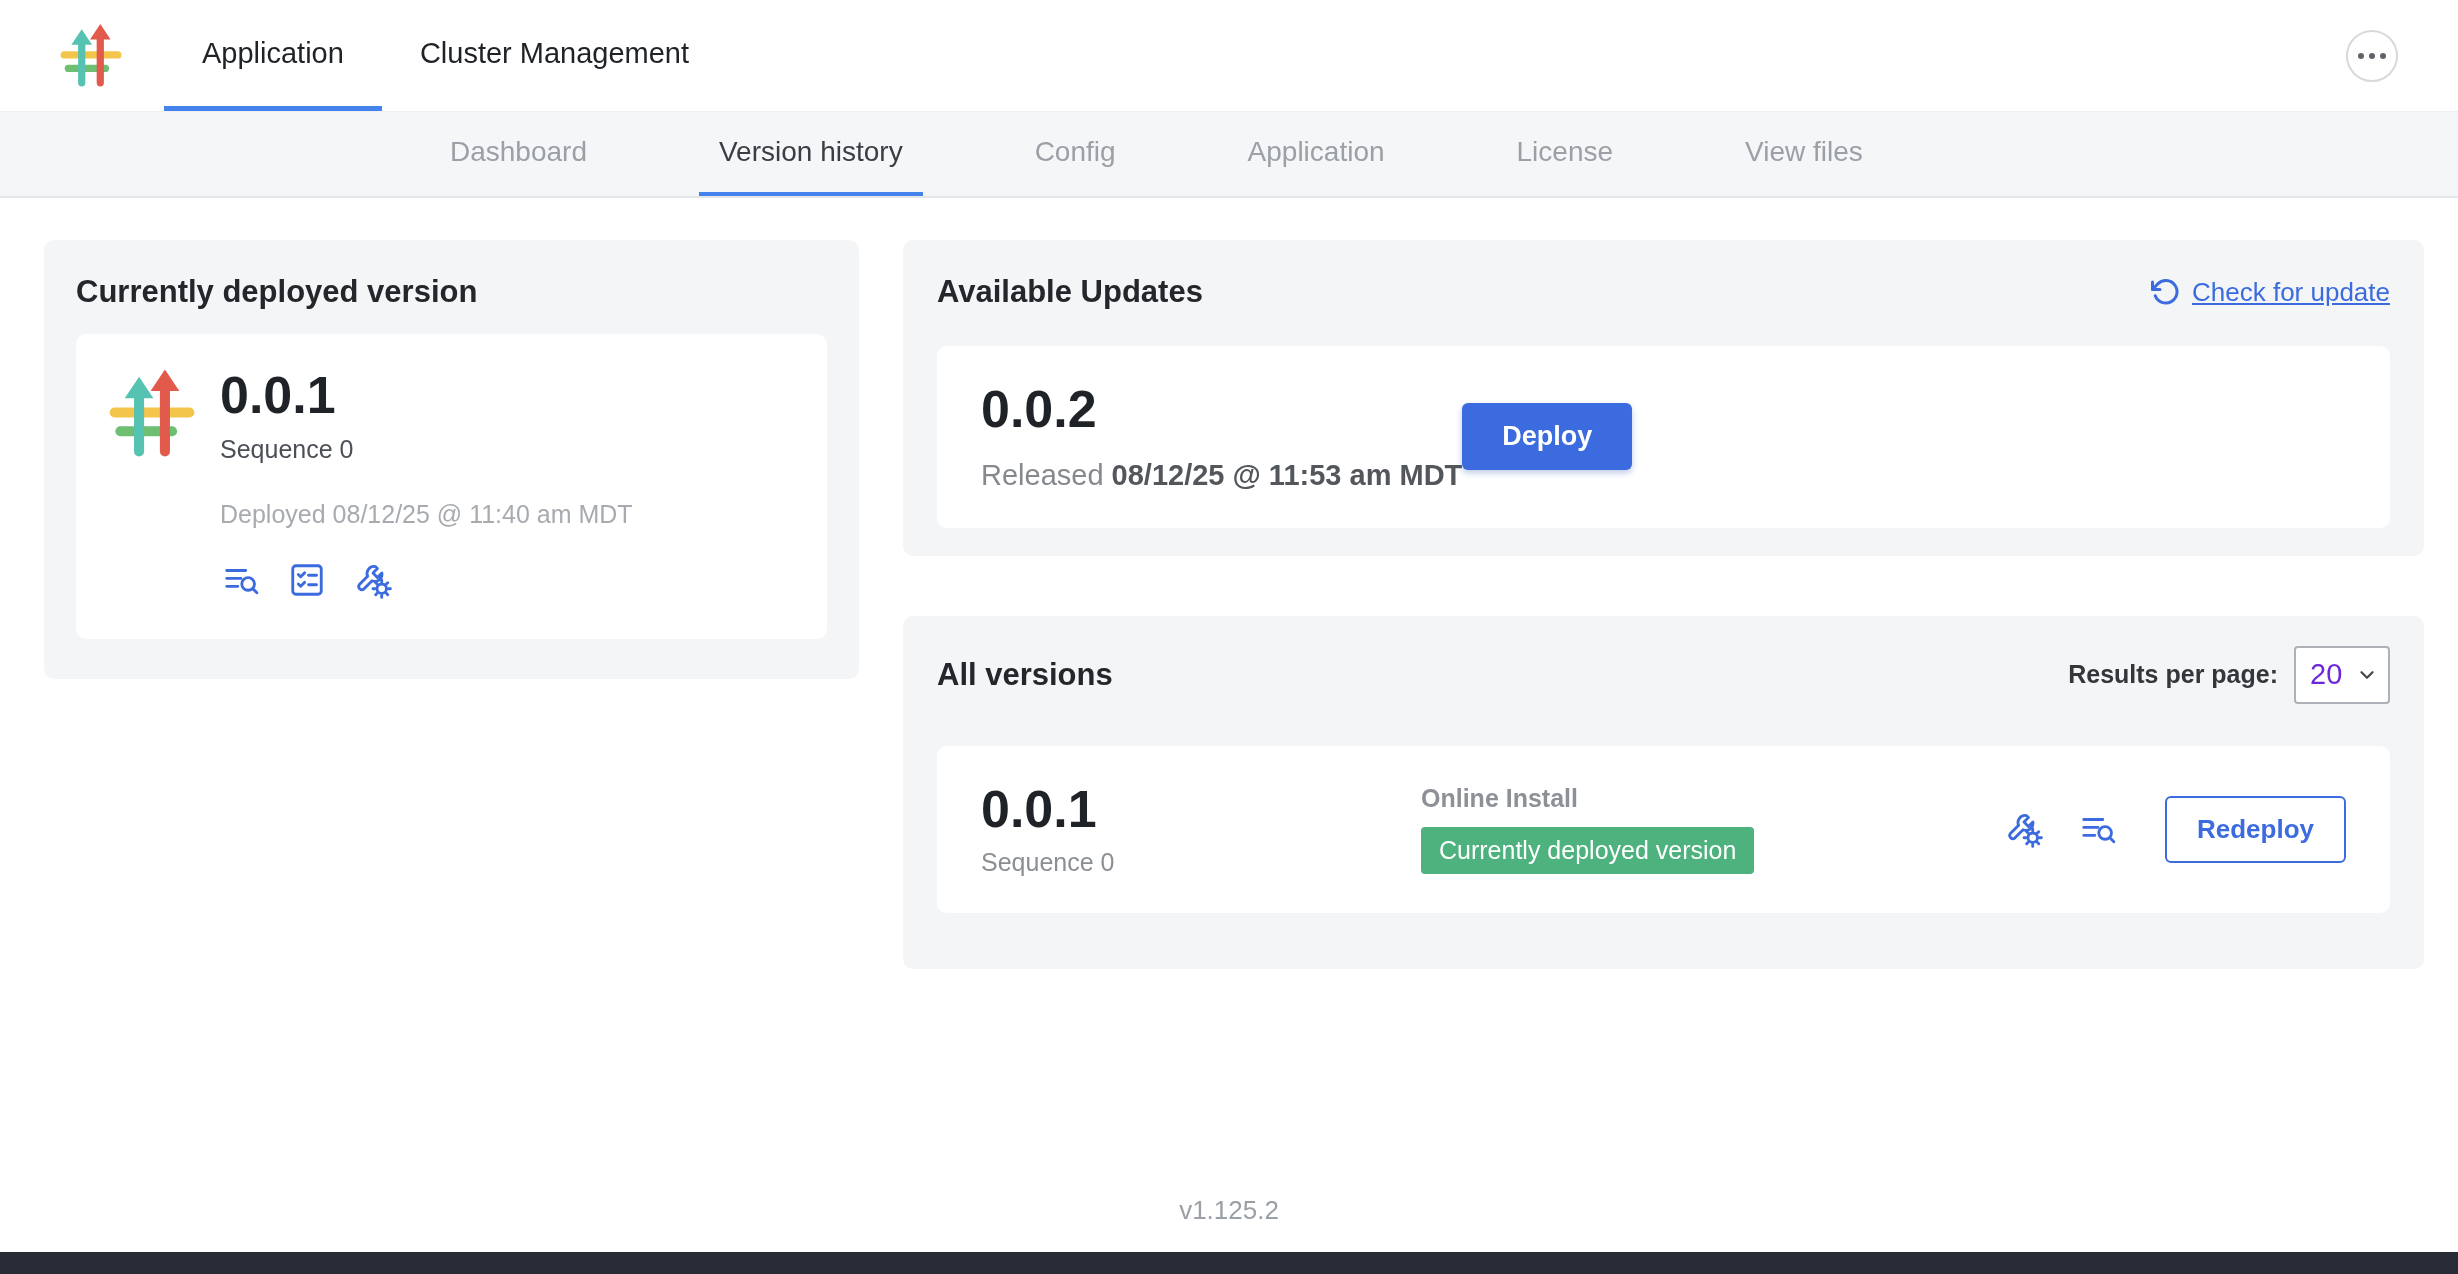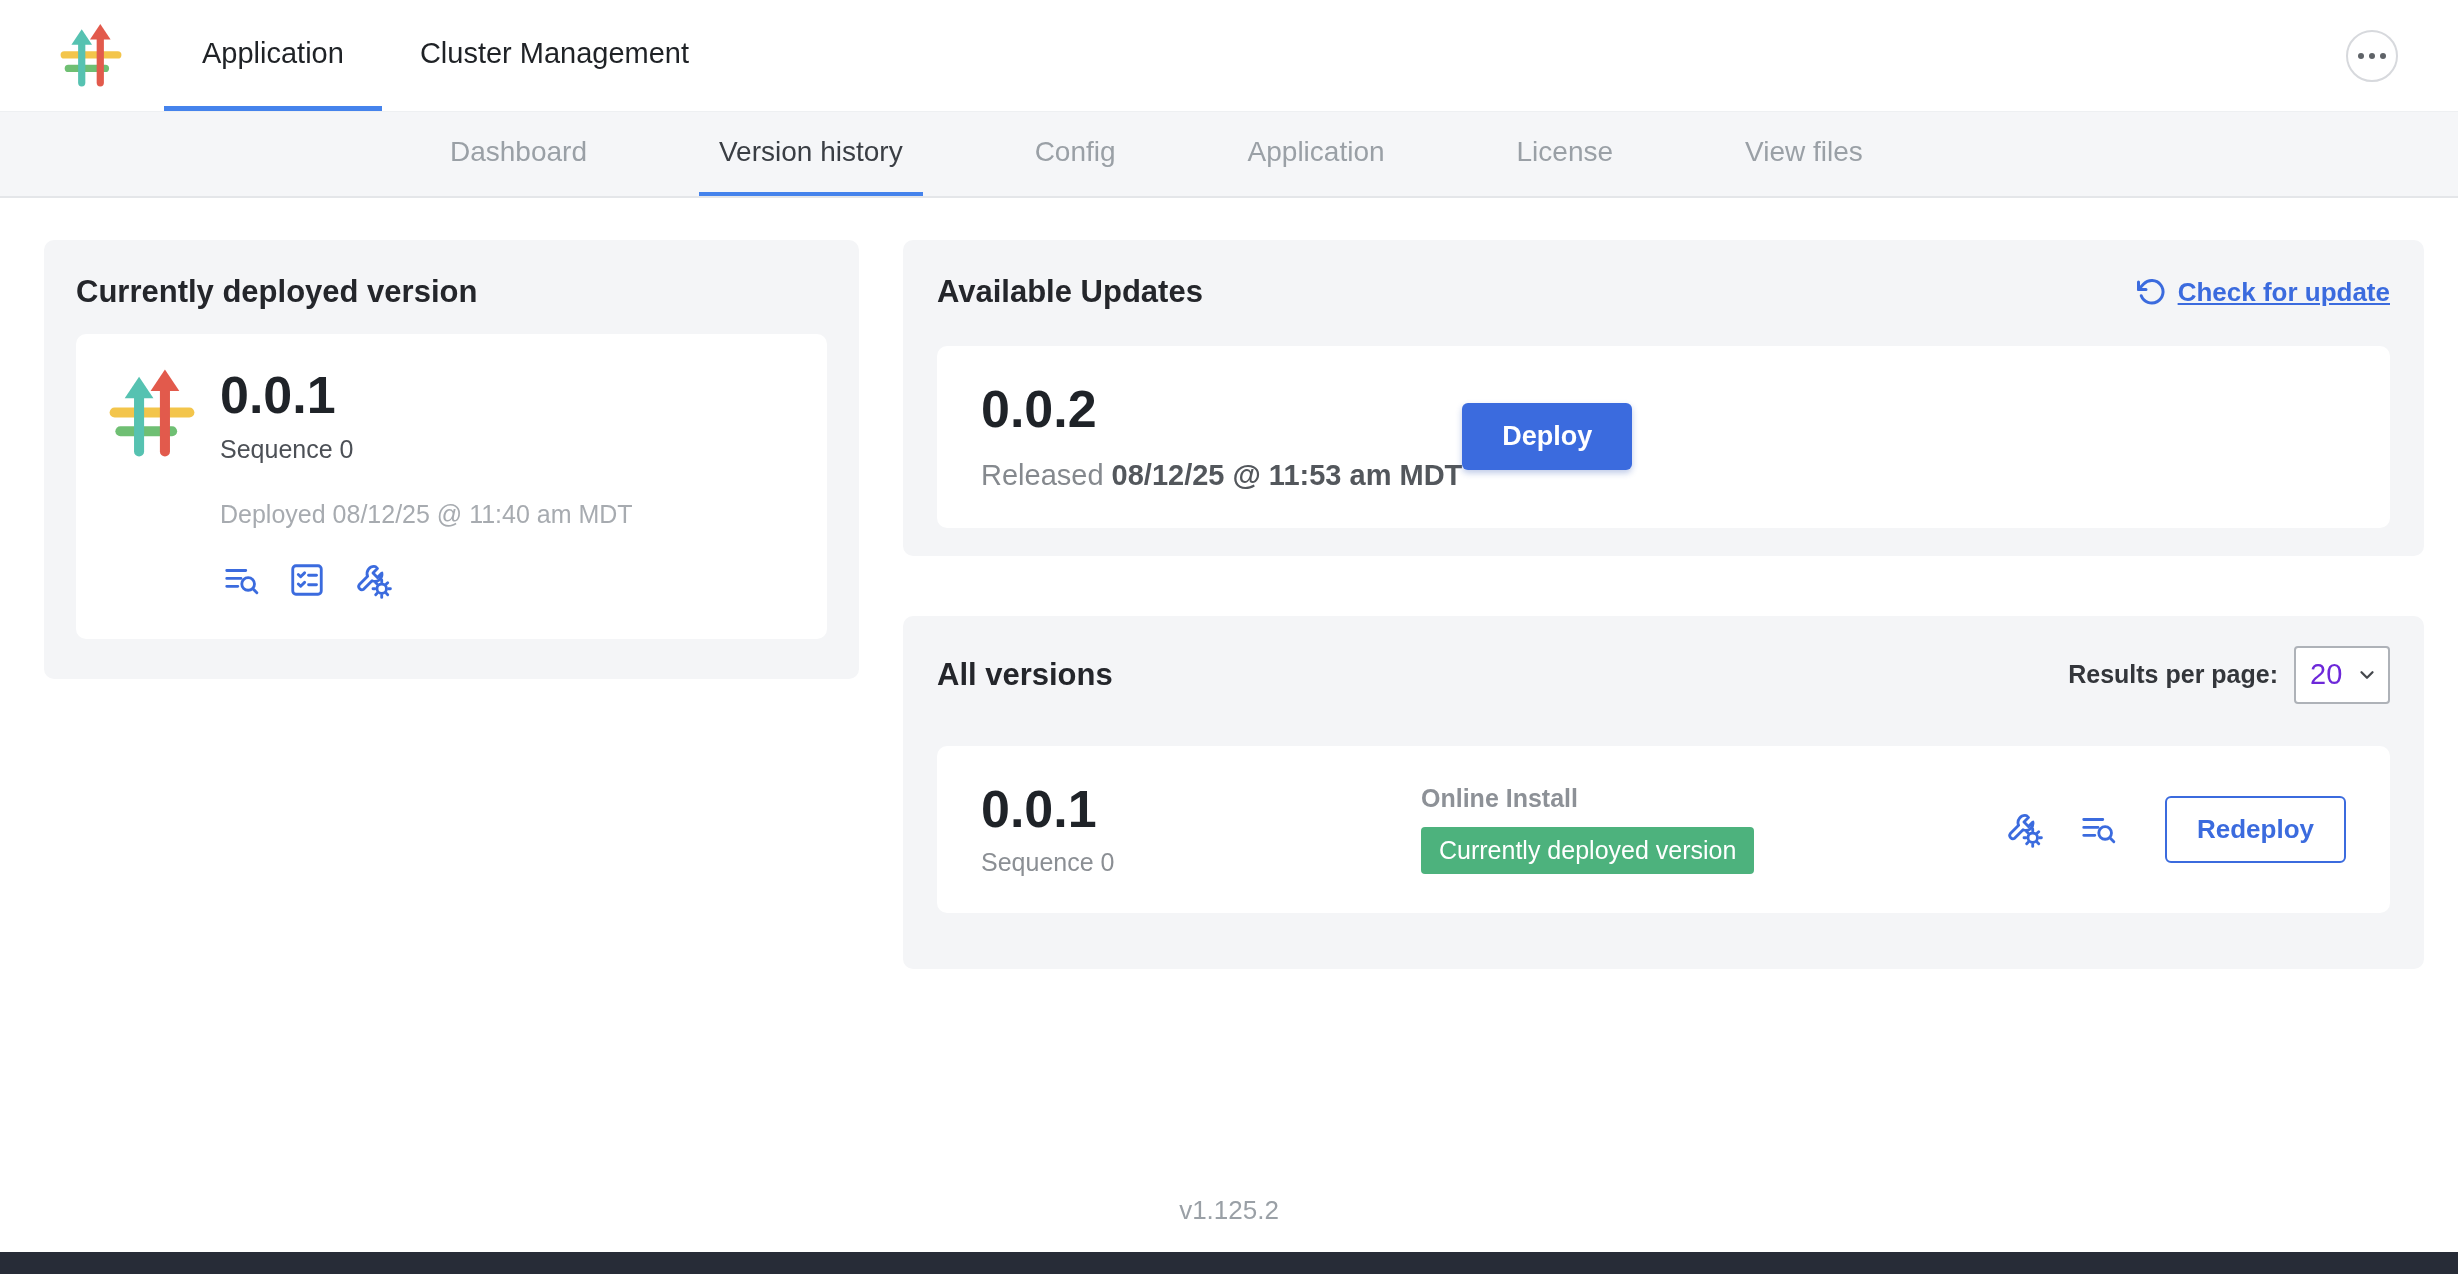--- a/index.html
+++ b/index.html
@@ -44,21 +44,21 @@
   .sequence{font-size:25px;color:#4c5056;margin-top:12px;}
   .deployed-date{font-size:25px;color:#a7abb0;margin-top:36px;}
   .icon-row{margin-top:30px;display:flex;gap:24px;}
   .icon-btn{width:42px;height:42px;padding:0;border:none;background:none;cursor:pointer;display:flex;align-items:center;justify-content:center;}
   svg.icon{width:38px;height:38px;stroke:var(--accent);fill:none;stroke-width:1.8;stroke-linecap:round;stroke-linejoin:round;}
 
   .right-col{flex:1 1 auto;display:flex;flex-direction:column;gap:60px;min-width:0;}
   .card-header{display:flex;align-items:center;justify-content:space-between;}
 
   .updates-card{padding:34px 34px 28px;}
-  .check-link{display:flex;align-items:center;gap:12px;color:var(--accent);font-size:26px;font-weight:700;cursor:pointer;text-decoration:none;}
+  .check-link{display:flex;align-items:center;gap:12px;color:var(--accent);font-size:26px;font-weight:400;cursor:pointer;text-decoration:none;}
   .check-link .link-text{text-decoration:underline;}
   .refresh-svg{width:30px;height:30px;stroke:var(--accent);fill:none;stroke-width:2.4;stroke-linecap:round;stroke-linejoin:round;}
   .updates-inner{margin-top:36px;background:#fff;border-radius:10px;padding:36px 44px;display:flex;align-items:center;justify-content:flex-start;}
   .released-line{margin-top:22px;font-size:29px;color:#85898e;}
   .released-line b{color:#53575c;font-weight:700;}
   .deploy-btn{background:var(--accent);color:#fff;font-size:27px;font-weight:700;border:none;border-radius:6px;padding:18px 40px;cursor:pointer;box-shadow:0 3px 6px rgba(40,80,180,.3);}
 
   .versions-card{padding:30px 34px 56px;}
   .rpp{display:flex;align-items:center;gap:16px;}
   .rpp-label{font-size:25px;color:#33363b;font-weight:600;}

